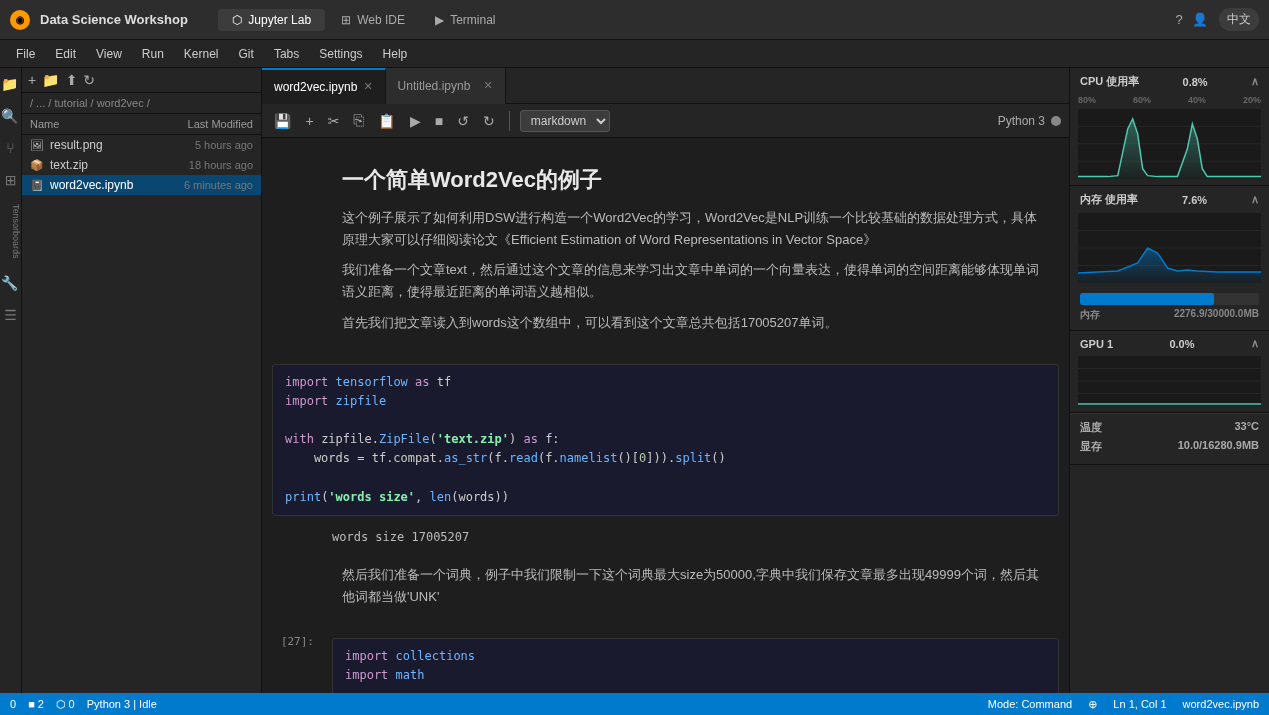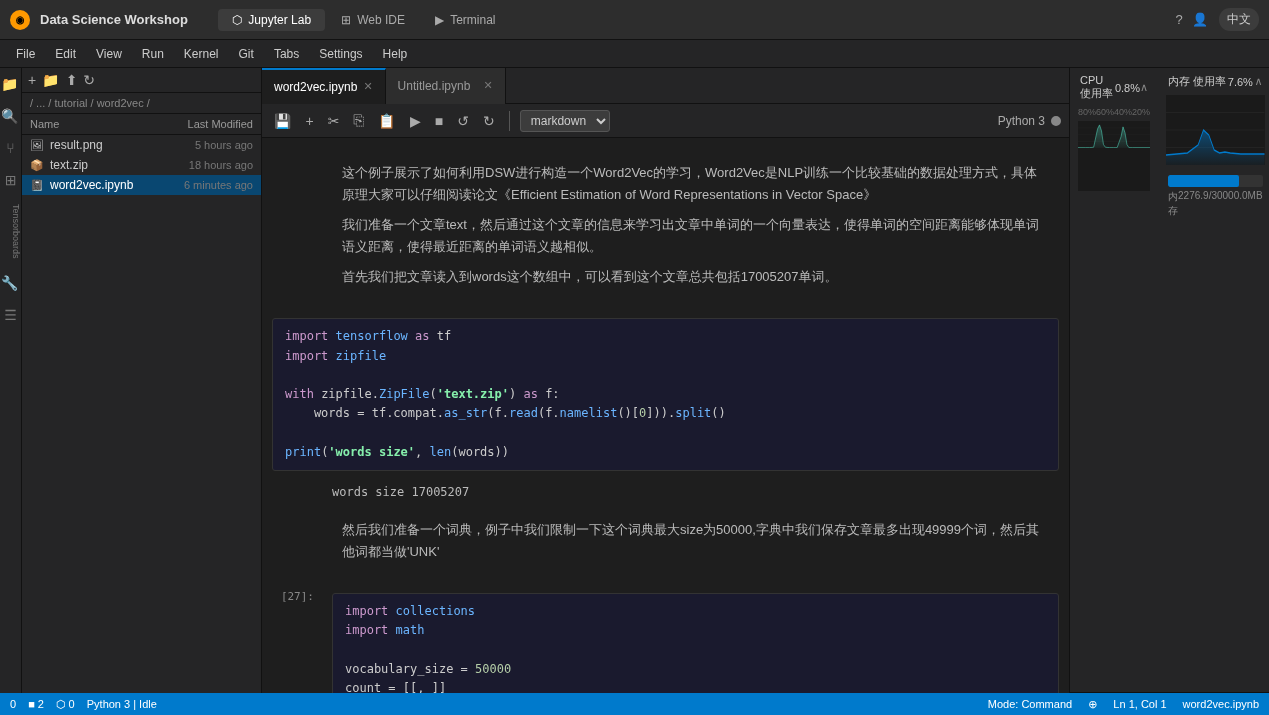--- a/index.html
+++ b/index.html
@@ -73,21 +73,21 @@
     .code-content { padding: 8px 12px; font-family: 'Consolas', 'Monaco', monospace; font-size: 12px; line-height: 1.6; white-space: pre; color: #ccc; }
     .output-cell { padding: 6px 10px 6px 70px; font-size: 12px; color: #bbb; font-family: monospace; }
 
     
     .kw { color: #cc99cd; } 
     .fn { color: #6bb5ff; } 
     .st { color: #86efac; font-weight: bold; } 
     .nm { color: #b5cea8; } 
 
     
-    .right-sidebar { width: 200px; background: #252526; border-left: 1px solid #111; display: flex; flex-direction: row; flex-shrink: 0; }
+    .right-sidebar { width: 200px; background: #252526; border-left: 1px solid #111; display: flex; flex-direction: column; flex-shrink: 0; font-weight: bold; }
     .right-panel { border-bottom: 1px solid #111; }
     .right-panel-header { display: flex; align-items: center; justify-content: space-between; padding: 6px 10px; font-size: 11px; color: #ccc; cursor: pointer; }
     .right-panel-header .pct { color: #ccc; font-size: 11px; }
     .right-panel-header .expand-icon { color: #888; }
     .chart-area { height: 70px; background: #1a1a1a; margin: 0 8px 6px; position: relative; overflow: hidden; }
     .chart-labels { display: flex; justify-content: space-between; padding: 0 8px; font-size: 9px; color: #666; margin-bottom: 4px; }
 
     
     .cpu-chart { position: absolute; inset: 0; }
 
@@ -224,20 +224,21 @@
         <span>Python 3</span>
         <div class="kernel-circle"></div>
       </div>
     </div>
 
     <div class="notebook-content">
 
       <div class="cell">
         <div class="cell-left"></div>
         <div class="cell-body markdown-cell">
+          <h1>一个简单Word2Vec的例子</h1>
           <p>这个例子展示了如何利用DSW进行构造一个Word2Vec的学习，Word2Vec是NLP训练一个比较基础的数据处理方式，具体原理大家可以仔细阅读论文《Efficient Estimation of Word Representations in Vector Space》</p>
           <p>我们准备一个文章text，然后通过这个文章的信息来学习出文章中单词的一个向量表达，使得单词的空间距离能够体现单词语义距离，使得最近距离的单词语义越相似。</p>
           <p>首先我们把文章读入到words这个数组中，可以看到这个文章总共包括17005207单词。</p>
         </div>
       </div>
 
       <div class="cell">
         <div class="cell-body">
           <div class="code-cell">
             <div class="code-content"><span class="kw">import</span> <span class="fn">tensorflow</span> <span class="kw">as</span> tf

